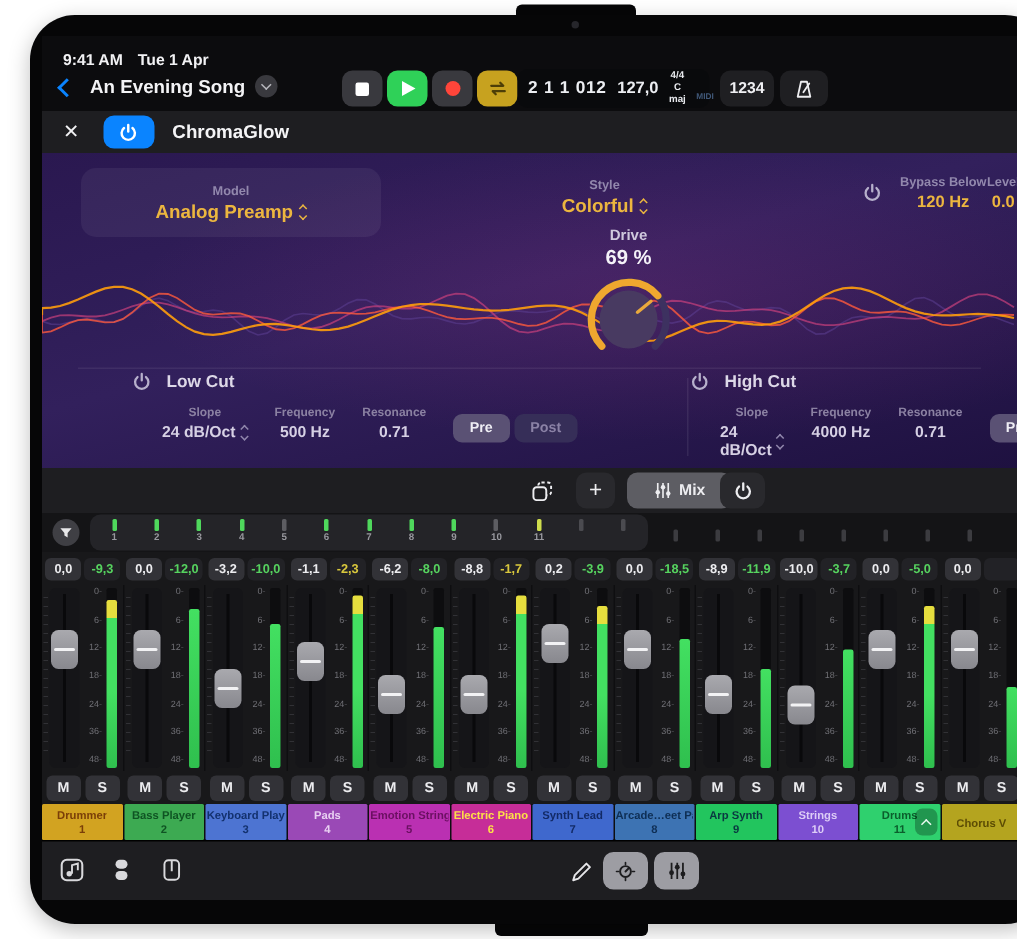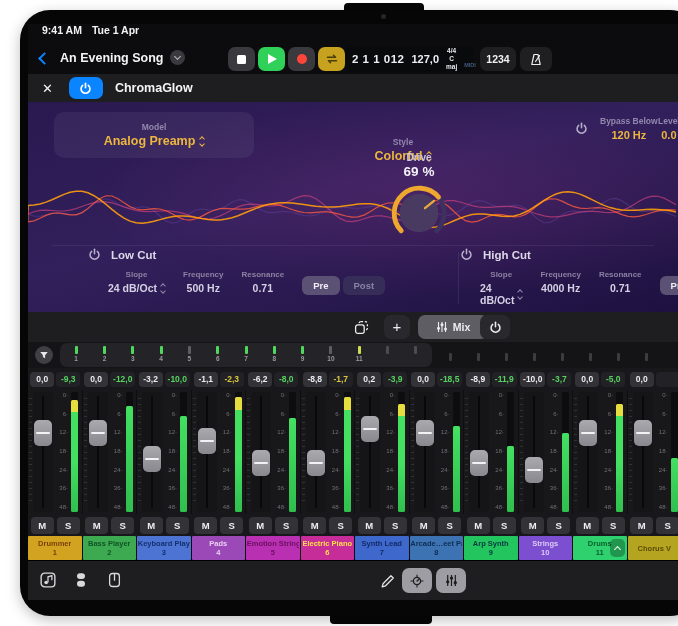--- a/index.html
+++ b/index.html
@@ -11,21 +11,21 @@
   .device{position:absolute;left:20px;top:10px;width:680px;height:606px;background:#060607;
     border-radius:30px;box-shadow:0 4px 14px rgba(0,0,0,.25);}
   .dev-tab-top{position:absolute;left:344px;top:3px;width:80px;height:14px;background:#060607;border-radius:4px;}
   .dev-tab-bot{position:absolute;left:330px;top:610px;width:102px;height:14px;background:#060607;border-radius:4px;}
   .cam-dot{position:absolute;left:381px;top:14px;width:5px;height:5px;border-radius:50%;background:#26262b;}
 
   .screen{position:absolute;left:28px;top:24px;width:650px;height:576px;background:#0c0c0e;overflow:hidden;}
 
   
   .statusbar{position:absolute;left:0;top:0;width:100%;height:22px;color:#f2f2f4;font-size:10.5px;font-weight:700;
-    display:flex;align-items:flex-start;padding-left:14px;gap:10px;}
+    display:flex;align-items:flex-end;padding-left:14px;gap:10px;}
 
   
   .transport{position:absolute;left:0;top:22px;width:100%;height:28px;}
   .back-chev{position:absolute;left:12px;top:8px;width:9px;height:9px;border-left:2.2px solid #0a84ff;border-bottom:2.2px solid #0a84ff;transform:rotate(45deg);}
   .song{position:absolute;left:32px;top:4px;display:flex;align-items:center;gap:7px;color:#f4f4f6;font-size:12.5px;font-weight:700;}
   .song-dd{width:15px;height:15px;border-radius:50%;background:#39393e;display:flex;align-items:center;justify-content:center;}
   .song-dd i{width:5px;height:5px;border-right:1.6px solid #b9b9bf;border-bottom:1.6px solid #b9b9bf;transform:rotate(45deg);margin-top:-2px;}
   .tbtn{position:absolute;top:1px;width:27px;height:24px;border-radius:7px;background:#39393e;display:flex;align-items:center;justify-content:center;}
   .tbtn .sq{width:9px;height:9px;background:#fff;border-radius:1.5px;}
   .tbtn.play{background:#2fd158;}
@@ -48,21 +48,21 @@
   .plug-title{margin-left:12px;color:#f4f4f6;font-size:12.5px;font-weight:700;}
 
   
   .plug-body{position:absolute;left:0;top:78px;width:100%;height:210px;overflow:hidden;
     background:linear-gradient(165deg,#2a1850 0%,#32205c 45%,#1e1140 100%);}
   .plug-body::before{content:"";position:absolute;inset:0;background:radial-gradient(ellipse at 62% 45%,rgba(198,62,160,.16),transparent 60%);}
   .modelbox{position:absolute;left:26px;top:10px;width:200px;height:46px;border-radius:10px;background:rgba(255,255,255,.06);
     display:flex;flex-direction:column;align-items:center;justify-content:center;gap:2px;}
   .plabel{font-size:8.5px;color:#9288ad;font-weight:600;}
   .pvalue{font-size:12.5px;color:#ecb63f;font-weight:700;display:flex;align-items:center;gap:5px;}
-  .stylebox{position:absolute;left:320px;top:27px;width:110px;display:flex;flex-direction:column;align-items:center;gap:2px;padding-top:8px;}
+  .stylebox{position:absolute;left:320px;top:8px;width:110px;display:flex;flex-direction:column;align-items:center;gap:2px;padding-top:8px;}
   .stepper{display:flex;flex-direction:column;gap:1px;}
   .stepper i{width:4px;height:4px;border-right:1.4px solid #ecb63f;border-bottom:1.4px solid #ecb63f;}
   .stepper .u{transform:rotate(-135deg);}
   .stepper .d{transform:rotate(45deg);}
   .stepper.gray i{border-color:#9288ad;}
   .pwr-ic{color:#b7b0cc;}
   .bypass{position:absolute;left:547px;top:14px;display:flex;align-items:flex-start;gap:12px;}
   .bypass .col{display:flex;flex-direction:column;align-items:center;gap:3px;}
   .bigval{font-size:11px;color:#ecb63f;font-weight:700;}
   .levelbox{position:absolute;left:630px;top:14px;display:flex;flex-direction:column;align-items:center;gap:3px;}

